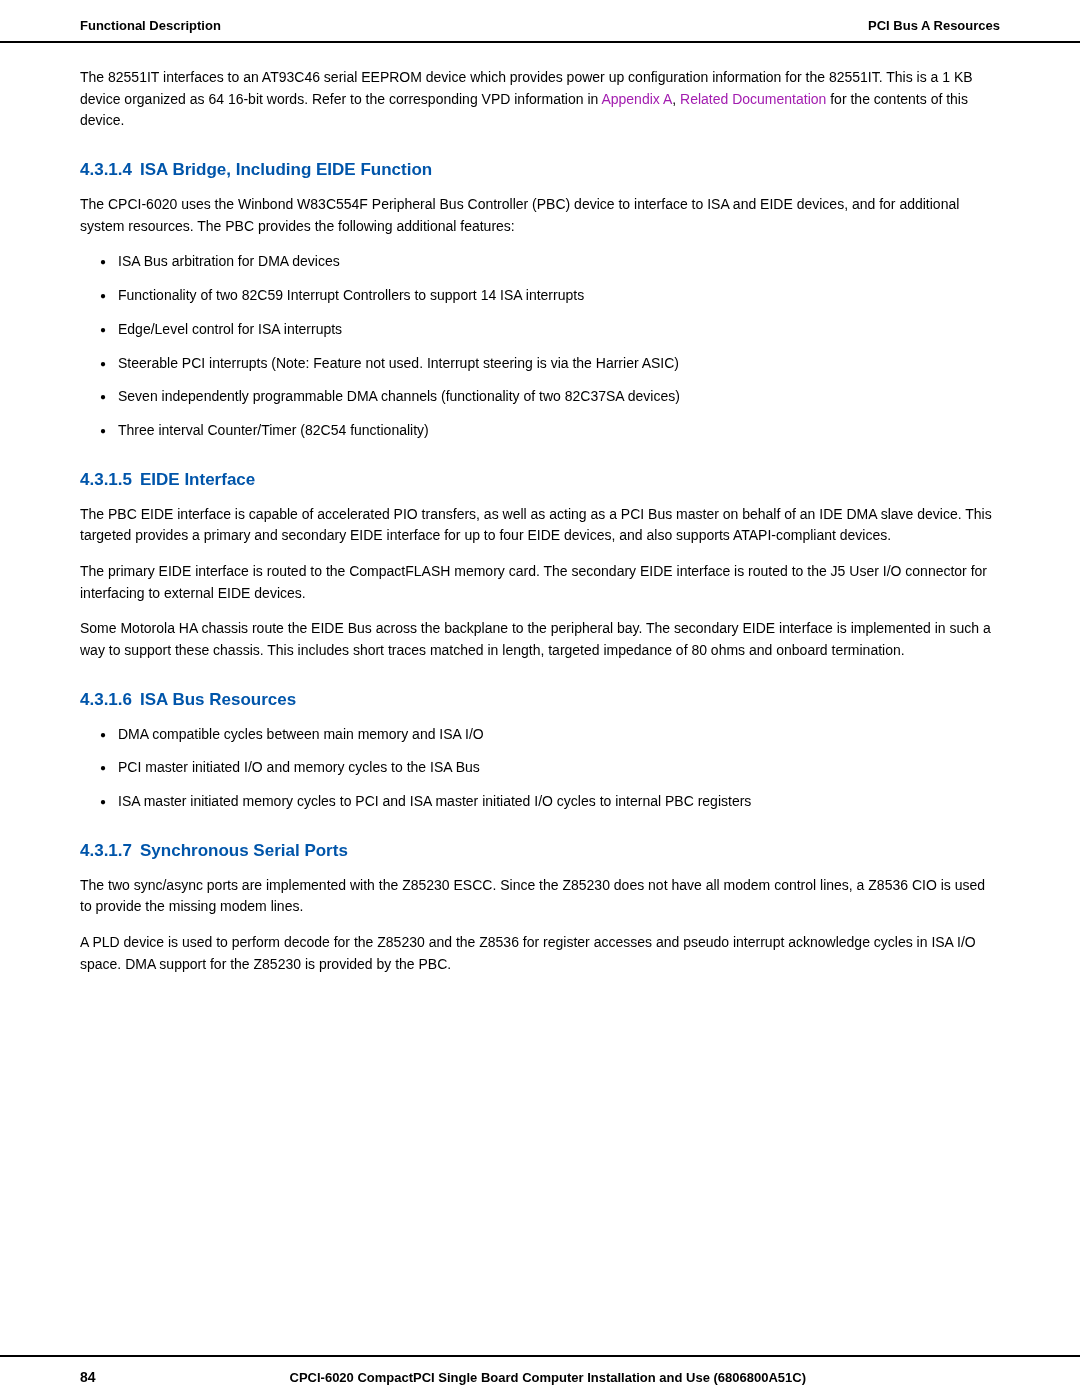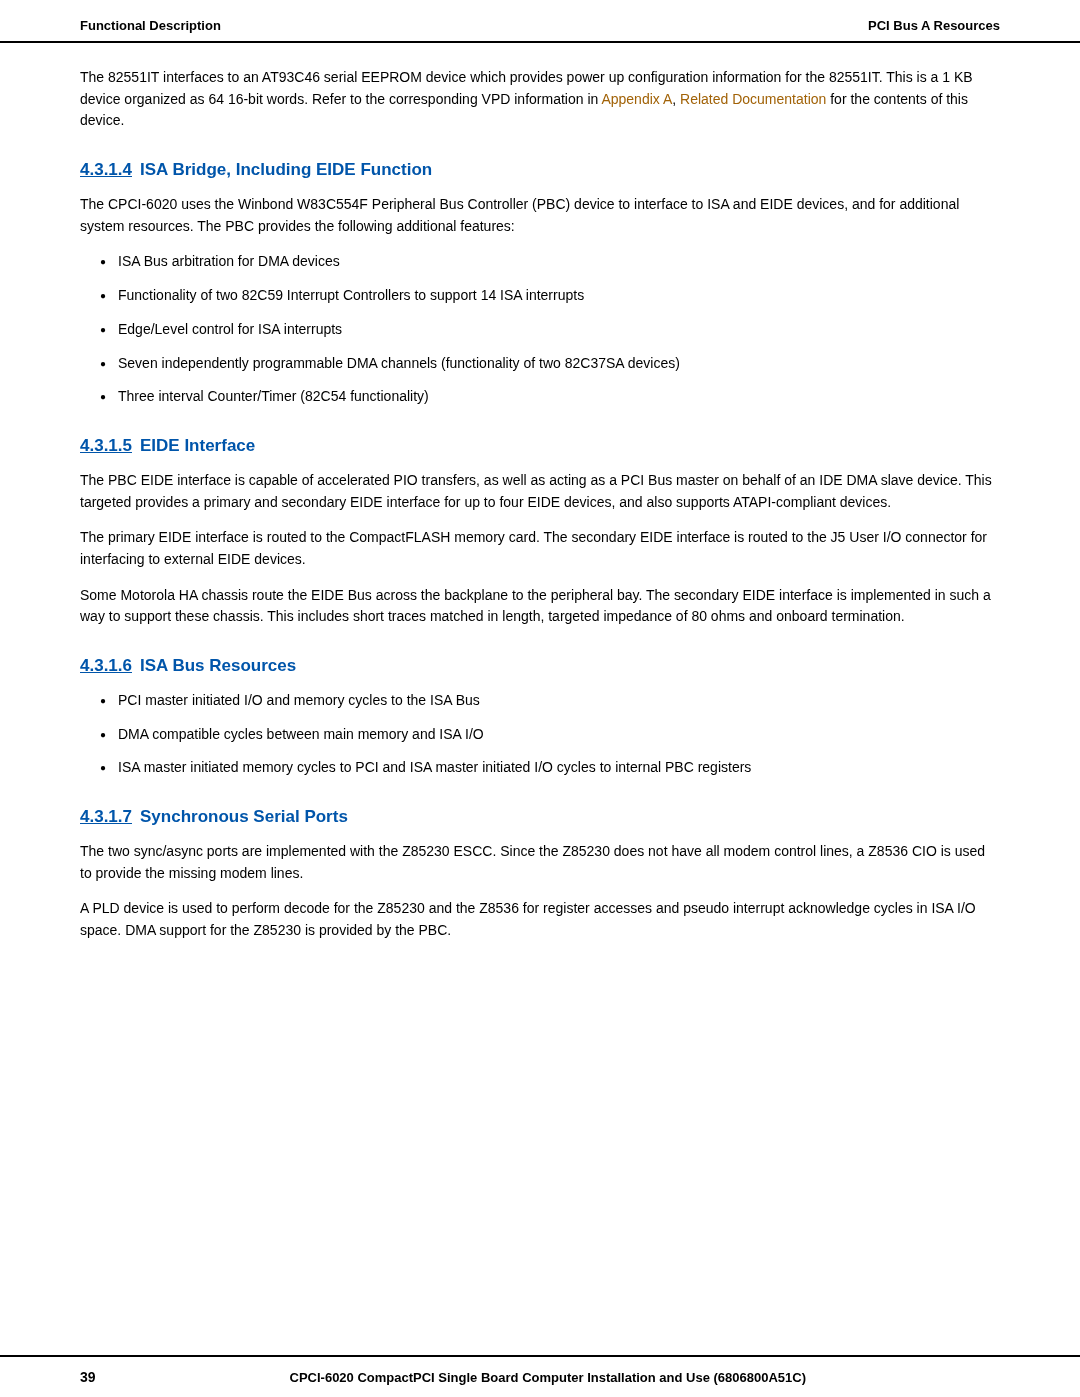--- a/index.html
+++ b/index.html
@@ -53,36 +53,35 @@
 
     
     .intro-para {
       font-size: 14px;
       line-height: 1.55;
       margin-bottom: 28px;
       color: #000000;
     }
 
     .link-text {
-      color: #a16207;
+      color: #a21caf;
       text-decoration: none;
     }
 
     
     .section-heading {
       font-size: 17px;
       font-weight: bold;
       color: #0055aa;
       margin-bottom: 14px;
       margin-top: 6px;
     }
 
     .section-number {
       margin-right: 8px;
-      text-decoration: underline;
     }
 
     
     .section-block {
       margin-bottom: 28px;
     }
 
     
     .body-para {
       font-size: 14px;
@@ -162,53 +161,54 @@
 
     <div class="section-block">
       <h2 class="section-heading">
         <span class="section-number">4.3.1.4</span><span>ISA Bridge, Including EIDE Function</span>
       </h2>
       <p class="body-para">The CPCI-6020 uses the Winbond W83C554F Peripheral Bus Controller (PBC) device to interface to ISA and EIDE devices, and for additional system resources. The PBC provides the following additional features:</p>
       <ul class="bullet-list">
         <li>ISA Bus arbitration for DMA devices</li>
         <li>Functionality of two 82C59 Interrupt Controllers to support 14 ISA interrupts</li>
         <li>Edge/Level control for ISA interrupts</li>
+        <li>Steerable PCI interrupts (Note: Feature not used. Interrupt steering is via the Harrier ASIC)</li>
         <li>Seven independently programmable DMA channels (functionality of two 82C37SA devices)</li>
         <li>Three interval Counter/Timer (82C54 functionality)</li>
       </ul>
     </div>
 
     <div class="section-block">
       <h2 class="section-heading">
         <span class="section-number">4.3.1.5</span><span>EIDE Interface</span>
       </h2>
       <p class="body-para">The PBC EIDE interface is capable of accelerated PIO transfers, as well as acting as a PCI Bus master on behalf of an IDE DMA slave device. This targeted provides a primary and secondary EIDE interface for up to four EIDE devices, and also supports ATAPI-compliant devices.</p>
       <p class="body-para">The primary EIDE interface is routed to the CompactFLASH memory card. The secondary EIDE interface is routed to the J5 User I/O connector for interfacing to external EIDE devices.</p>
       <p class="body-para">Some Motorola HA chassis route the EIDE Bus across the backplane to the peripheral bay. The secondary EIDE interface is implemented in such a way to support these chassis. This includes short traces matched in length, targeted impedance of 80 ohms and onboard termination.</p>
     </div>
 
     <div class="section-block">
       <h2 class="section-heading">
         <span class="section-number">4.3.1.6</span><span>ISA Bus Resources</span>
       </h2>
       <ul class="bullet-list">
+        <li>DMA compatible cycles between main memory and ISA I/O</li>
         <li>PCI master initiated I/O and memory cycles to the ISA Bus</li>
-        <li>DMA compatible cycles between main memory and ISA I/O</li>
         <li>ISA master initiated memory cycles to PCI and ISA master initiated I/O cycles to internal PBC registers</li>
       </ul>
     </div>
 
     <div class="section-block">
       <h2 class="section-heading">
         <span class="section-number">4.3.1.7</span><span>Synchronous Serial Ports</span>
       </h2>
       <p class="body-para">The two sync/async ports are implemented with the Z85230 ESCC. Since the Z85230 does not have all modem control lines, a Z8536 CIO is used to provide the missing modem lines.</p>
       <p class="body-para">A PLD device is used to perform decode for the Z85230 and the Z8536 for register accesses and pseudo interrupt acknowledge cycles in ISA I/O space. DMA support for the Z85230 is provided by the PBC.</p>
     </div>
 
   </div>
 
   <div class="page-footer">
-    <span class="footer-page-num">39</span>
+    <span class="footer-page-num">84</span>
     <span class="footer-title">CPCI-6020 CompactPCI Single Board Computer Installation and Use (6806800A51C)</span>
   </div>
 
 </div>
 
 </body></html>

